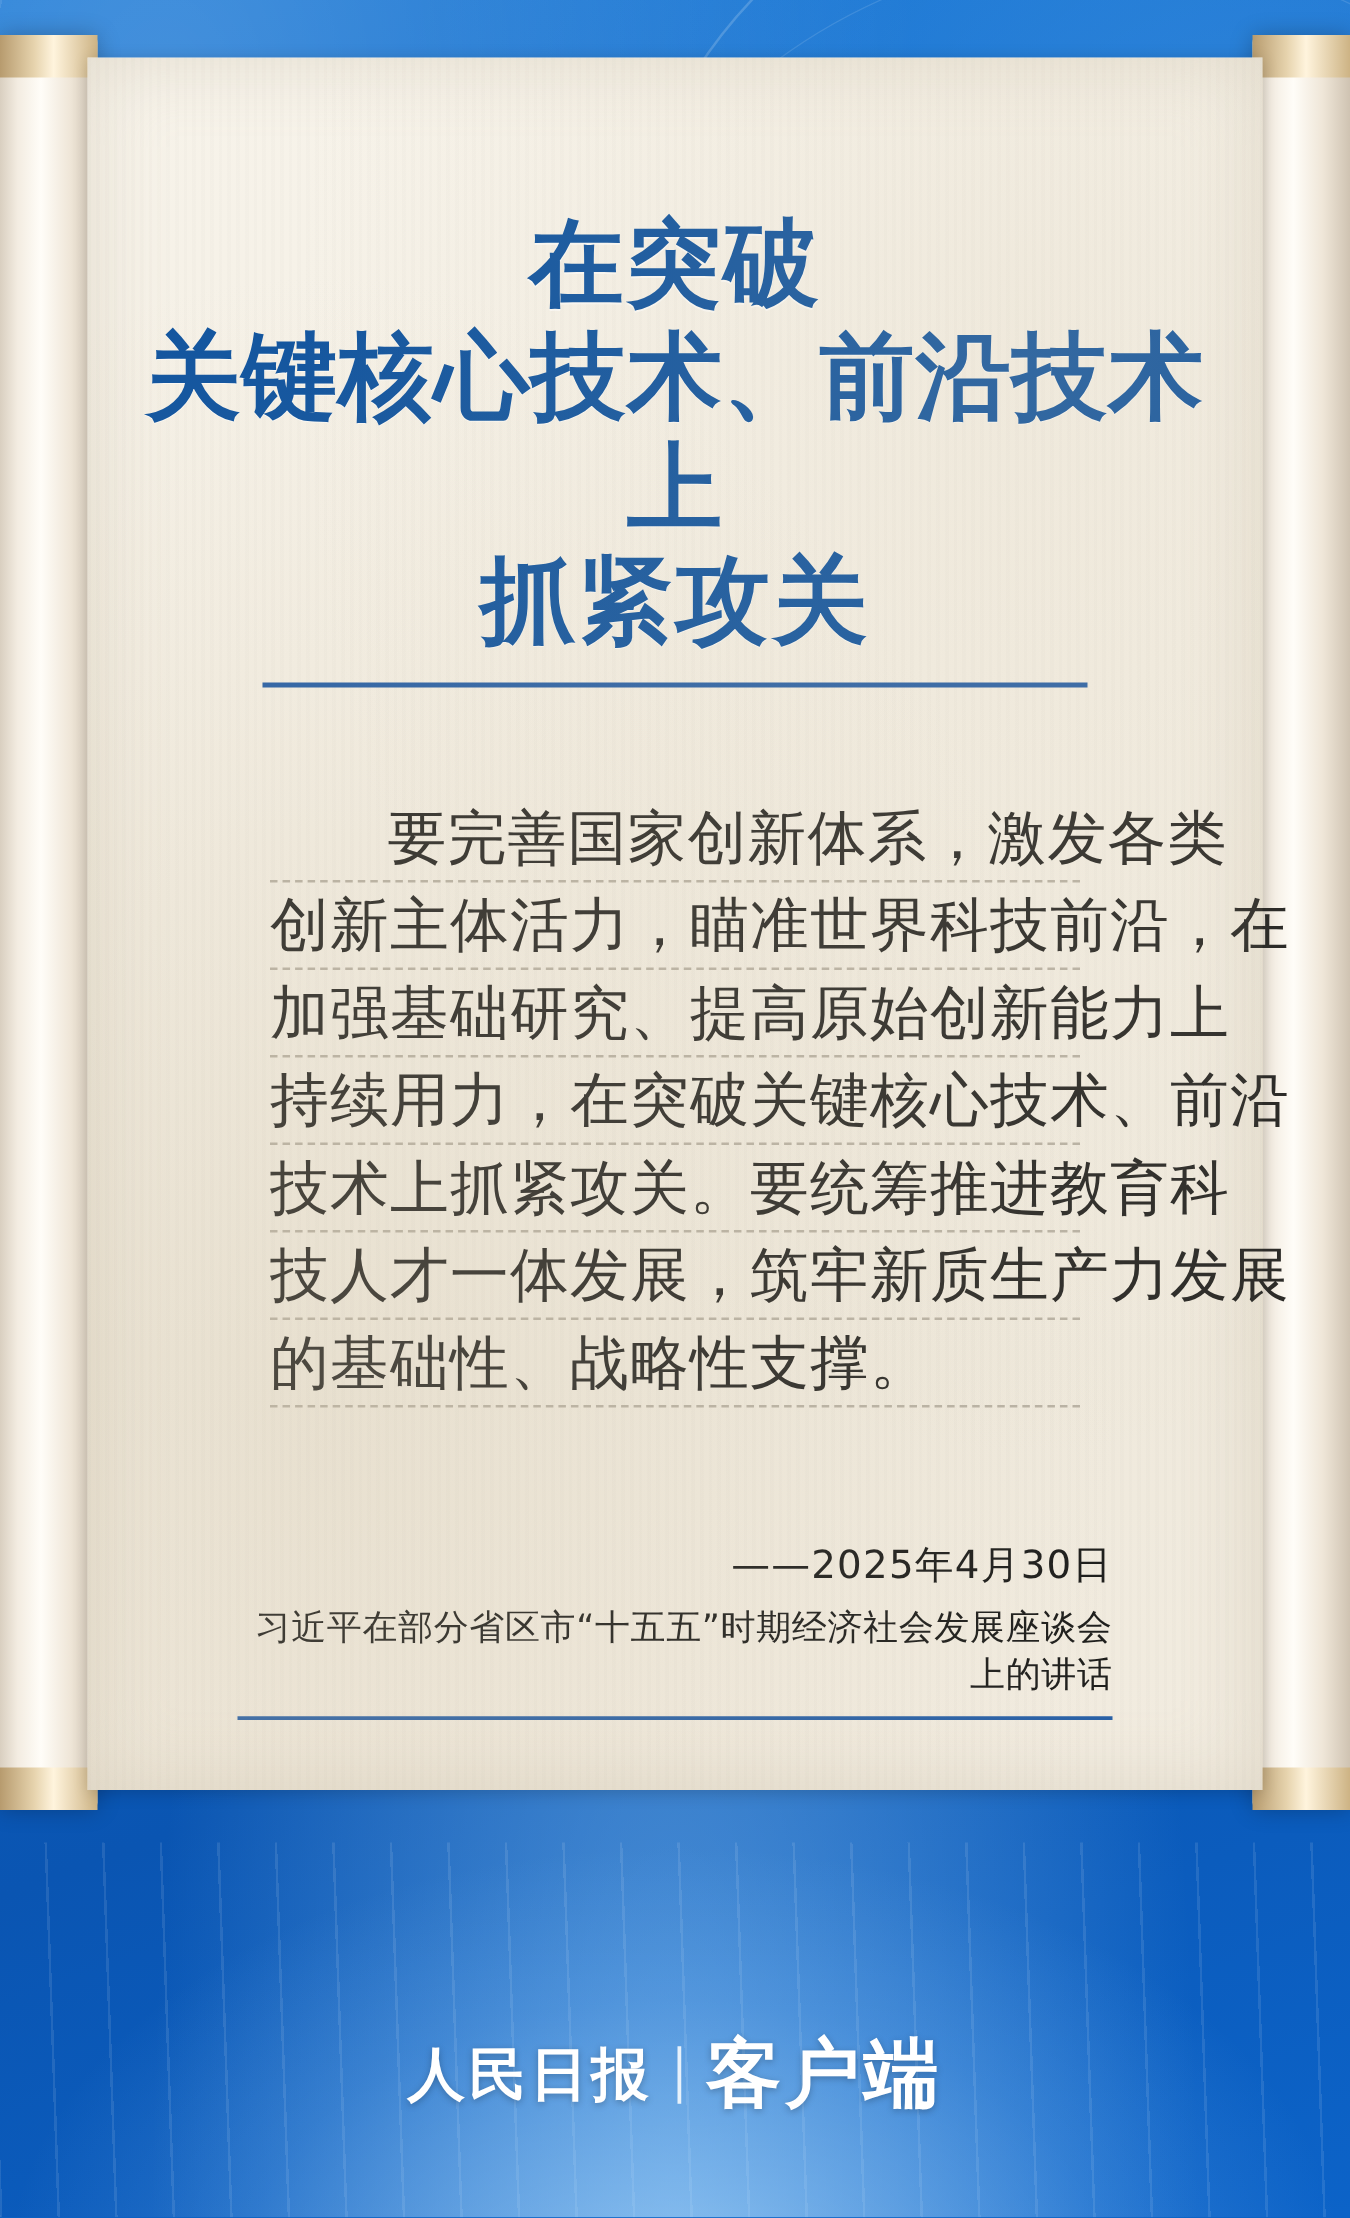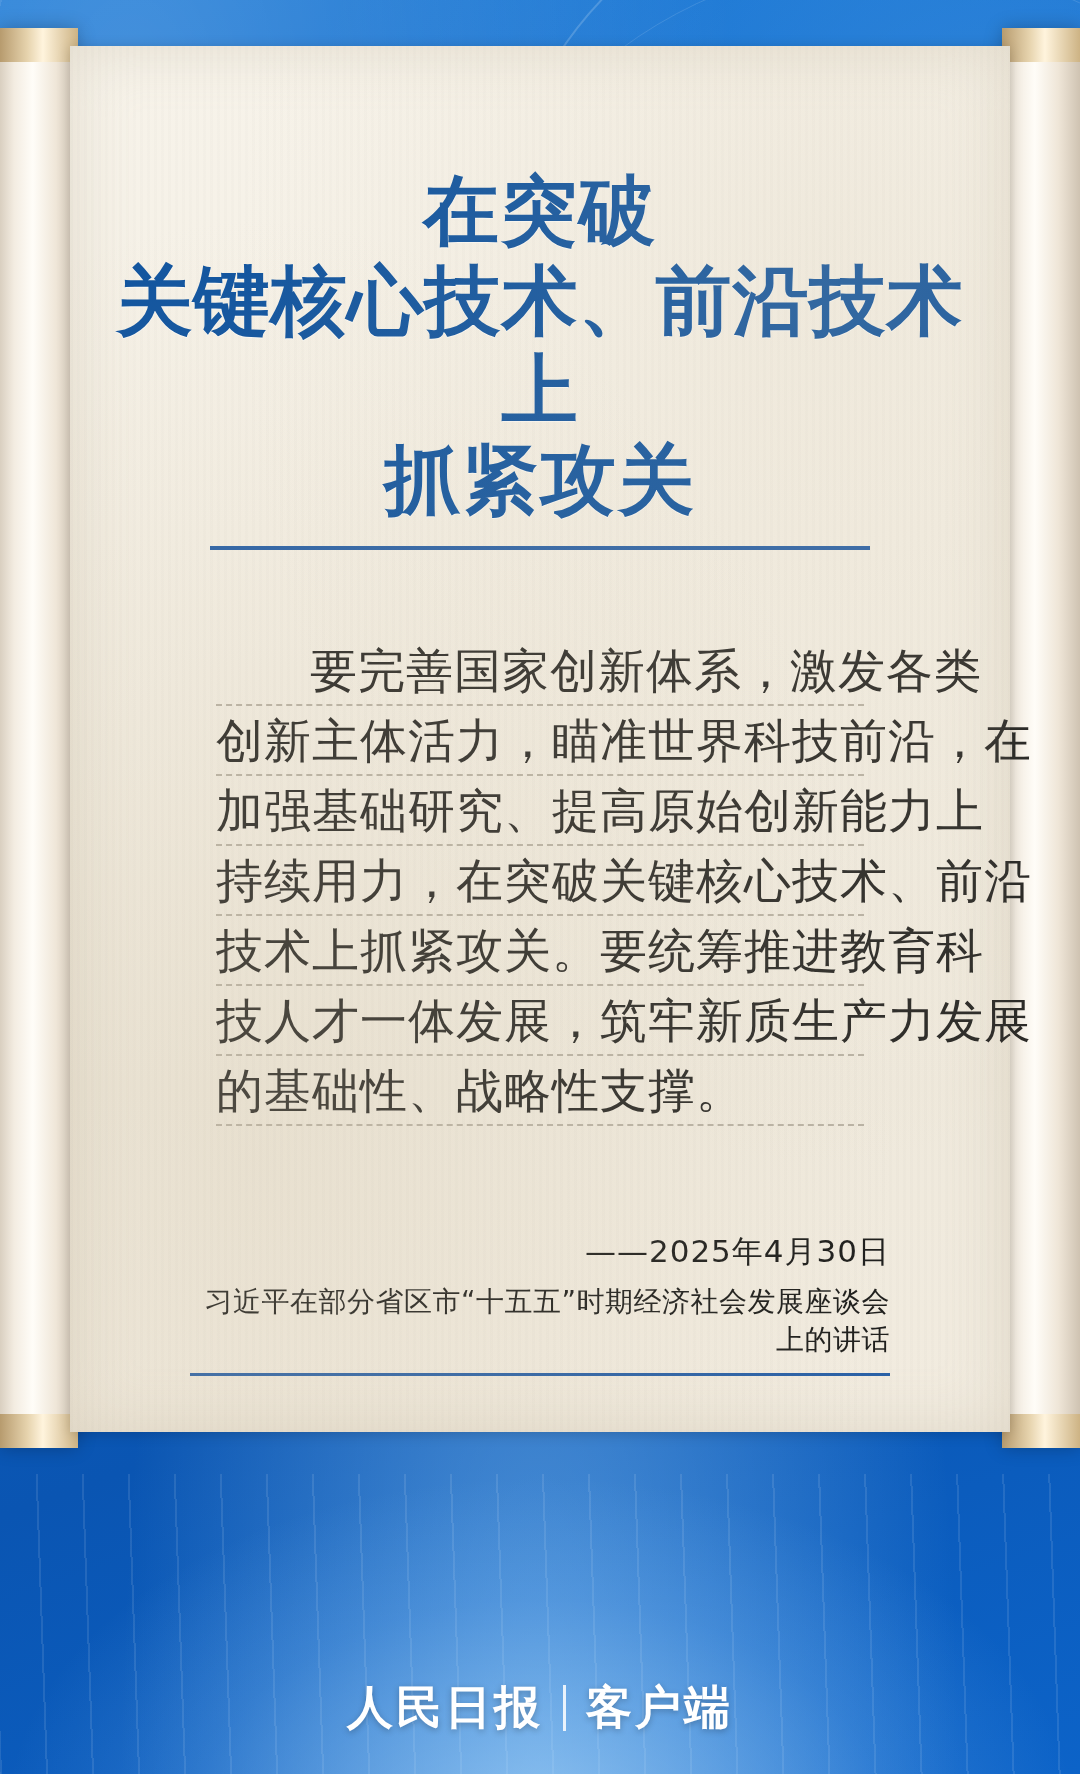--- a/index.html
+++ b/index.html
@@ -192,21 +192,21 @@
   
   .footer {
     position: absolute;
     left: 0;
     bottom: 0;
     width: 1080px;
     height: 300px;
     display: flex;
     align-items: flex-end;
     justify-content: center;
-    padding-bottom: 35px;
+    padding-bottom: 74px;
     box-sizing: border-box;
   }
   .footer-glow {
     position: absolute;
     left: 0;
     bottom: 0;
     width: 1080px;
     height: 300px;
     background:
       radial-gradient(ellipse at 50% 115%, rgba(190,228,255,0.55) 0%, rgba(150,205,255,0.18) 45%, rgba(10,90,180,0) 70%),
@@ -227,21 +227,21 @@
     letter-spacing: 3px;
     text-shadow: 0 2px 6px rgba(0,0,0,0.25);
   }
   .brand-divider {
     width: 3px;
     height: 46px;
     background: rgba(255,255,255,0.85);
   }
   .brand-app {
     font-family: Liberation Mono, monospace;
-    font-size: 46px;
+    font-size: 60px;
     font-weight: bold;
     letter-spacing: 3px;
     text-shadow: 0 2px 6px rgba(0,0,0,0.25);
   }
 </style>
 </head>
 <body>
 
 <div id="poster">
 

